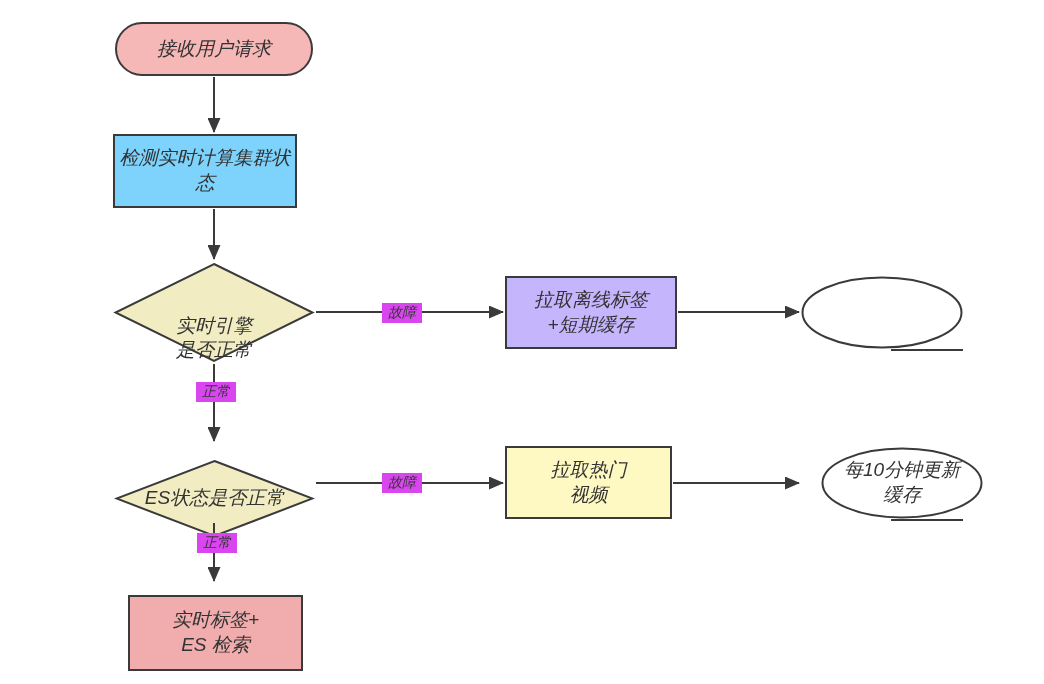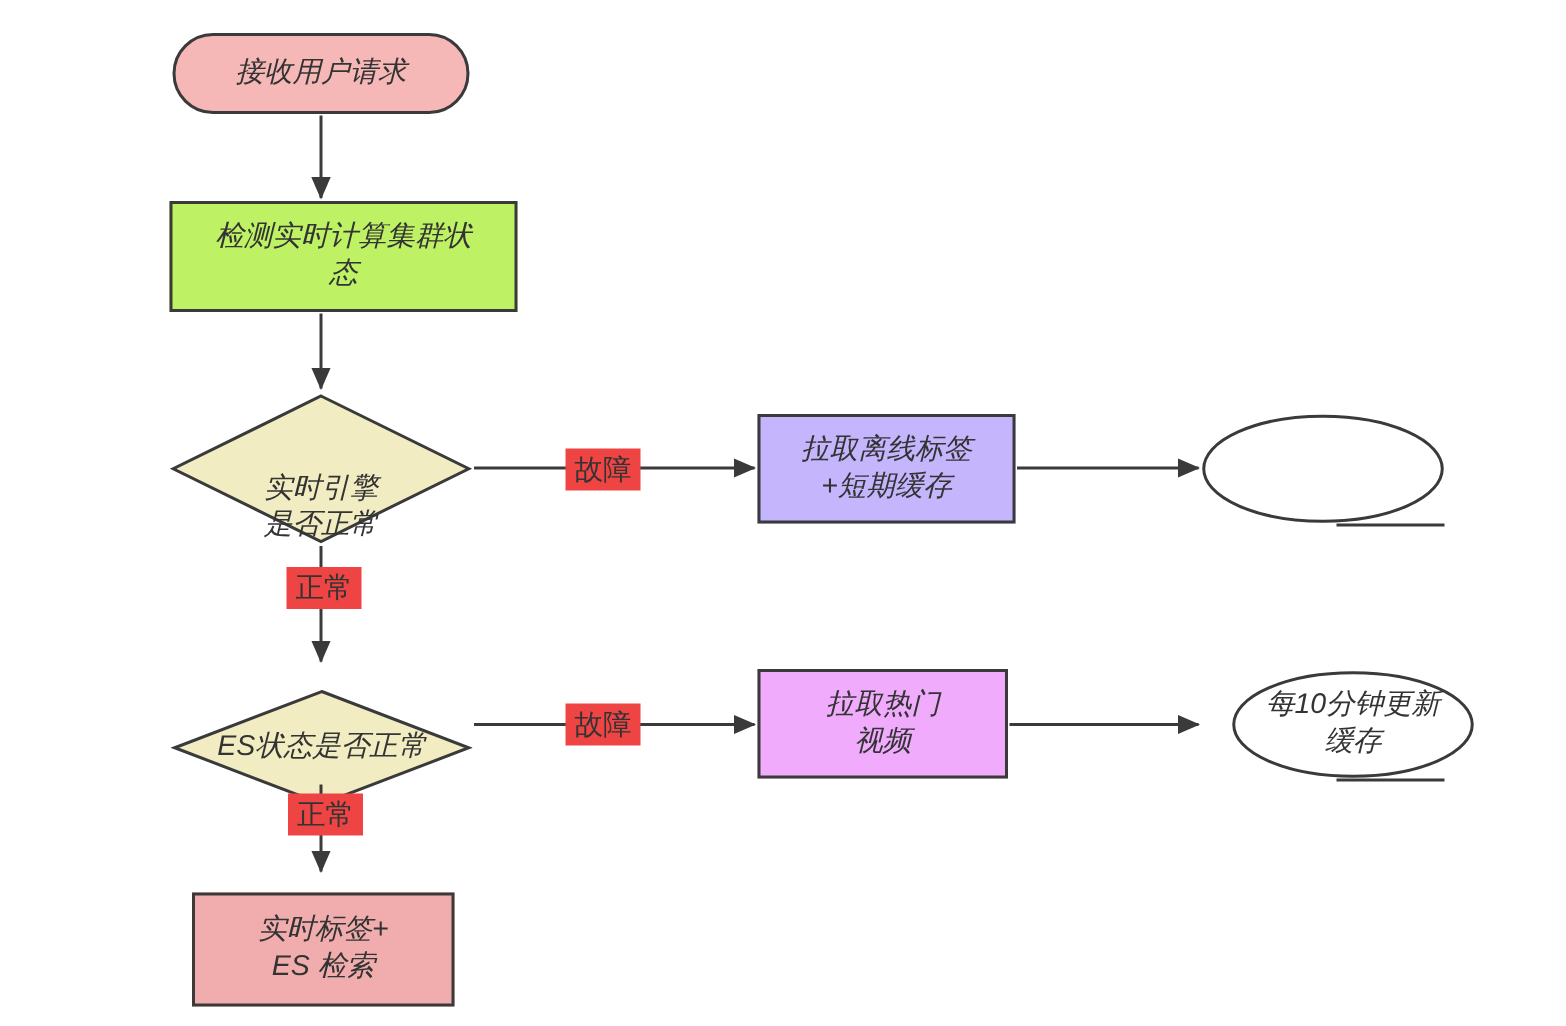--- a/index.html
+++ b/index.html
@@ -41,45 +41,46 @@
     border-radius: 28px;
   }
   .node .shape-svg {
     position: absolute;
     left: 0; top: 0;
     width: 100%; height: 100%;
     z-index: 1;
   }
   
   #node-start          { left: 115px; top: 22px;  width: 198px; height: 54px;  background: #F6B7B7; }
-  #node-detect-cluster { left: 113px; top: 134px; width: 232px; height: 74px;  background: #bef264; text-align: center; }
+  #node-detect-cluster { left: 113px; top: 134px; width: 184px; height: 74px;  background: #7dd3fc; text-align: center; }
   #node-engine-check   { left: 113px; top: 262px; width: 202px; height: 101px; align-items: flex-end; }
   #node-pull-offline   { left: 505px; top: 276px; width: 172px; height: 73px;  background: #c4b5fd; }
   #node-recent-tags    { left: 801px; top: 276px; width: 162px; height: 73px; }
   #node-es-check       { left: 114px; top: 459px; width: 201px; height: 79px; }
-  #node-pull-hot       { left: 505px; top: 446px; width: 167px; height: 73px;  background: #f0abfc; }
+  #node-pull-hot       { left: 505px; top: 446px; width: 167px; height: 73px;  background: #fef9c3; }
   #node-cache-update   { left: 821px; top: 447px; width: 162px; height: 72px; }
   #node-final          { left: 128px; top: 595px; width: 175px; height: 76px;  background: #F1ADAD; }
 
   #connector-svg {
     position: absolute;
     left: 0; top: 0;
     width: 1044px; height: 684px;
     z-index: 3;
     pointer-events: none;
   }
   .edge-label {
     position: absolute;
     z-index: 4;
     transform: translate(-50%, -50%);
-    background: #ef4444;
+    background: #d946ef;
     color: #333333;
-    font-size: 19px;
+    font-size: 14px;
     padding: 1px 6px;
     white-space: nowrap;
+    font-style: italic;
   }
   #edge-label-engine-fault { left: 402px; top: 313px; }
   #edge-label-engine-ok    { left: 216px; top: 392px; }
   #edge-label-es-fault     { left: 402px; top: 483px; }
   #edge-label-es-ok        { left: 217px; top: 543px; }
 </style>
 </head>
 <body>
 
 <div id="canvas">

